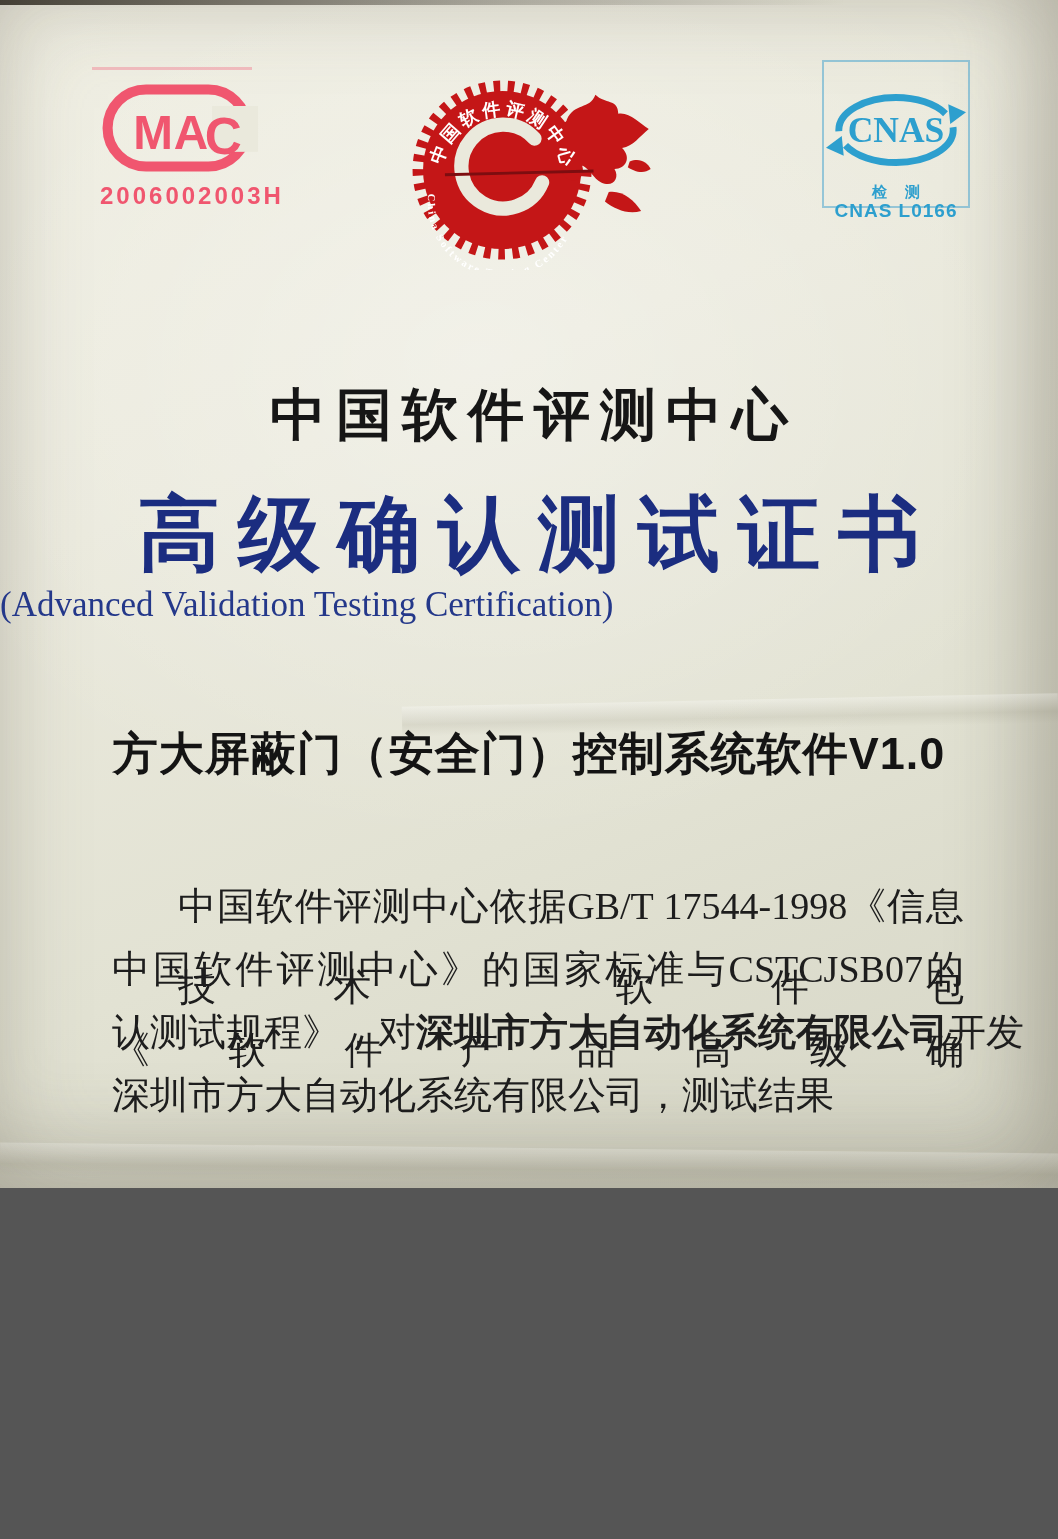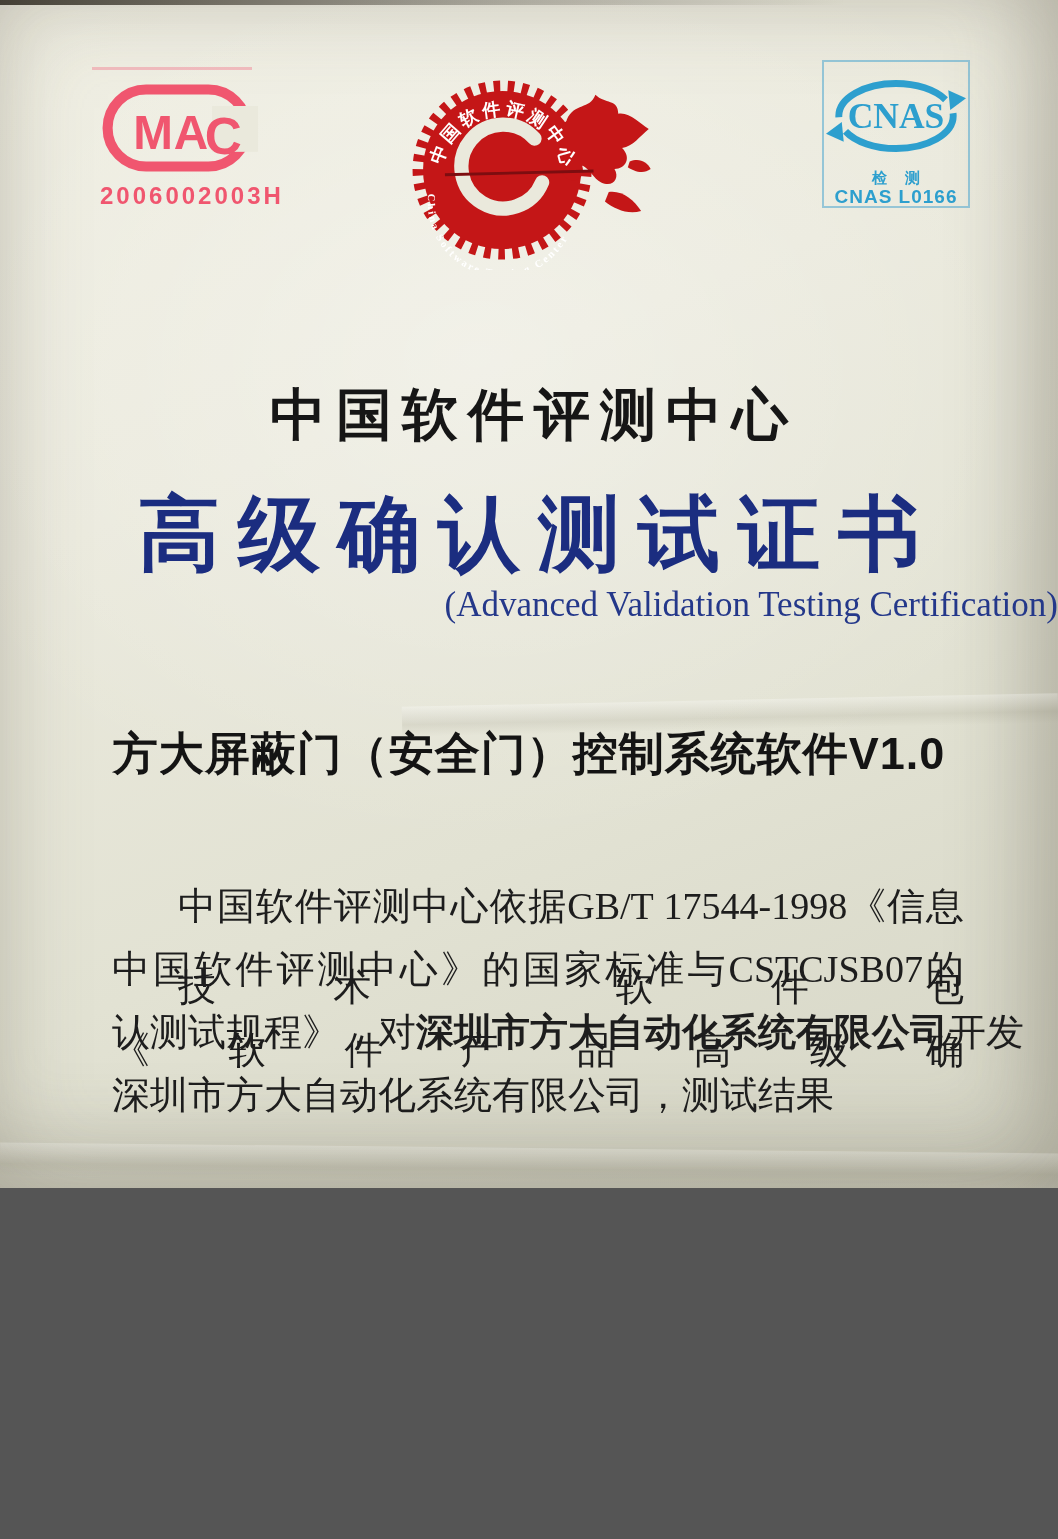--- a/index.html
+++ b/index.html
@@ -19,33 +19,33 @@
     background:linear-gradient(to bottom, rgba(255,255,255,.22), rgba(130,126,106,.12) 62%, rgba(130,126,106,0)); }
 
   
   .cma { position:absolute; left:100px; top:84px; width:168px; }
   .cma-frameline { position:absolute; left:-8px; top:-17px; width:160px; height:3px; background:rgba(243,112,136,.4); }
   .cma-number { margin-top:6px; text-align:left; color:#f0566f; font-weight:bold;
     font-size:24px; letter-spacing:3px; }
 
   
   .cnas { position:absolute; left:822px; top:60px; width:148px; height:148px;
-    border:2px solid rgba(62,160,205,.5); padding-top:4px; }
+    border:2px solid rgba(62,160,205,.5); padding-top:18px; }
   .cnas-type { text-align:center; font-size:15px; font-weight:bold; color:#2d9fce;
     letter-spacing:18px; text-indent:18px; line-height:16px; }
   .cnas-code { text-align:center; font-size:19px; font-weight:bold; color:#2d9fce; letter-spacing:1px; }
 
   
   .cstc { position:absolute; left:395px; top:70px; }
 
   .org-title { position:absolute; top:378px; left:0; right:0; text-align:center;
     font-size:56px; font-weight:bold; color:#161616; letter-spacing:10px; text-indent:10px; }
   .main-title { position:absolute; top:480px; left:0; right:0; text-align:center;
     font-size:82px; font-weight:bold; color:#1b2d80; letter-spacing:18px; text-indent:18px; }
-  .sub-title { position:absolute; top:585px; left:0; right:0; text-align:right;
+  .sub-title { position:absolute; top:585px; left:0; right:0; text-align:left;
     font-family:"Liberation Serif", serif; font-size:35px; color:#24388a; }
   .product { position:absolute; top:724px; left:0; right:0; text-align:center;
     font-size:45px; font-weight:bold; color:#141414; letter-spacing:1px; }
 
   .bodytext { position:absolute; left:112px; top:866px; width:852px;
     font-family:"Liberation Serif", serif; font-size:38px; color:#1d1d1d; }
   .bline { height:63px; line-height:81px; white-space:nowrap; }
   .bline.just { white-space:normal; text-align:justify; text-align-last:justify; }
   .bline.indent { padding-left:66px; }
   .bline.trio { display:flex; justify-content:space-between; align-items:baseline; }

